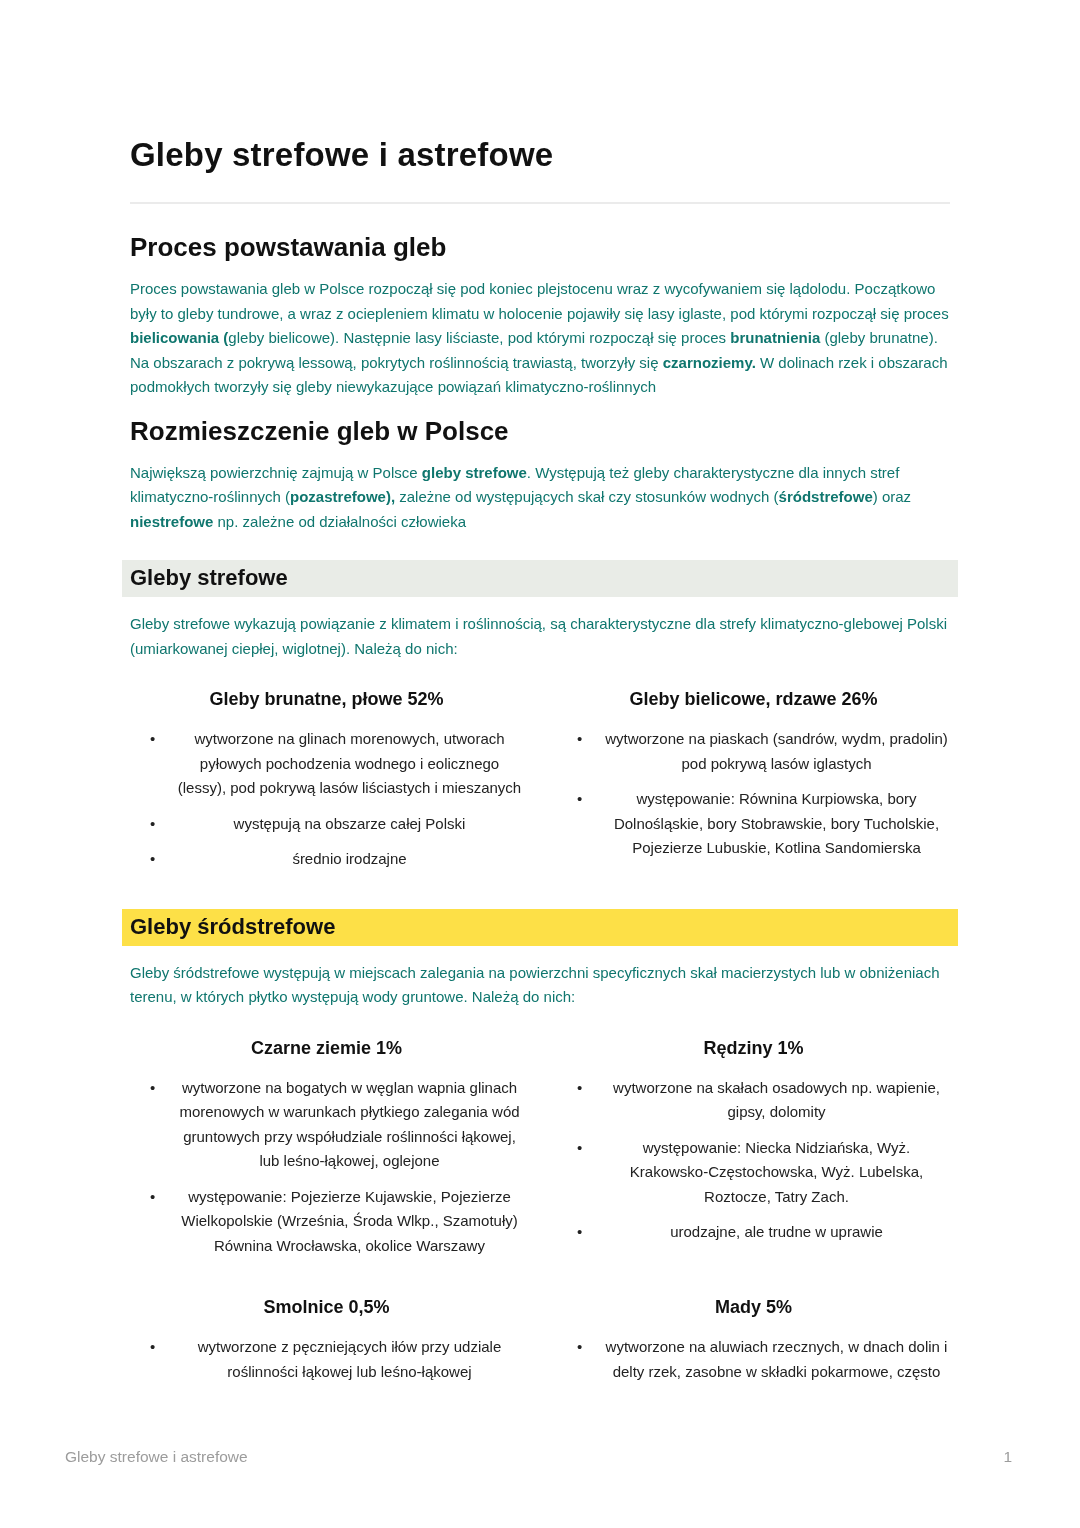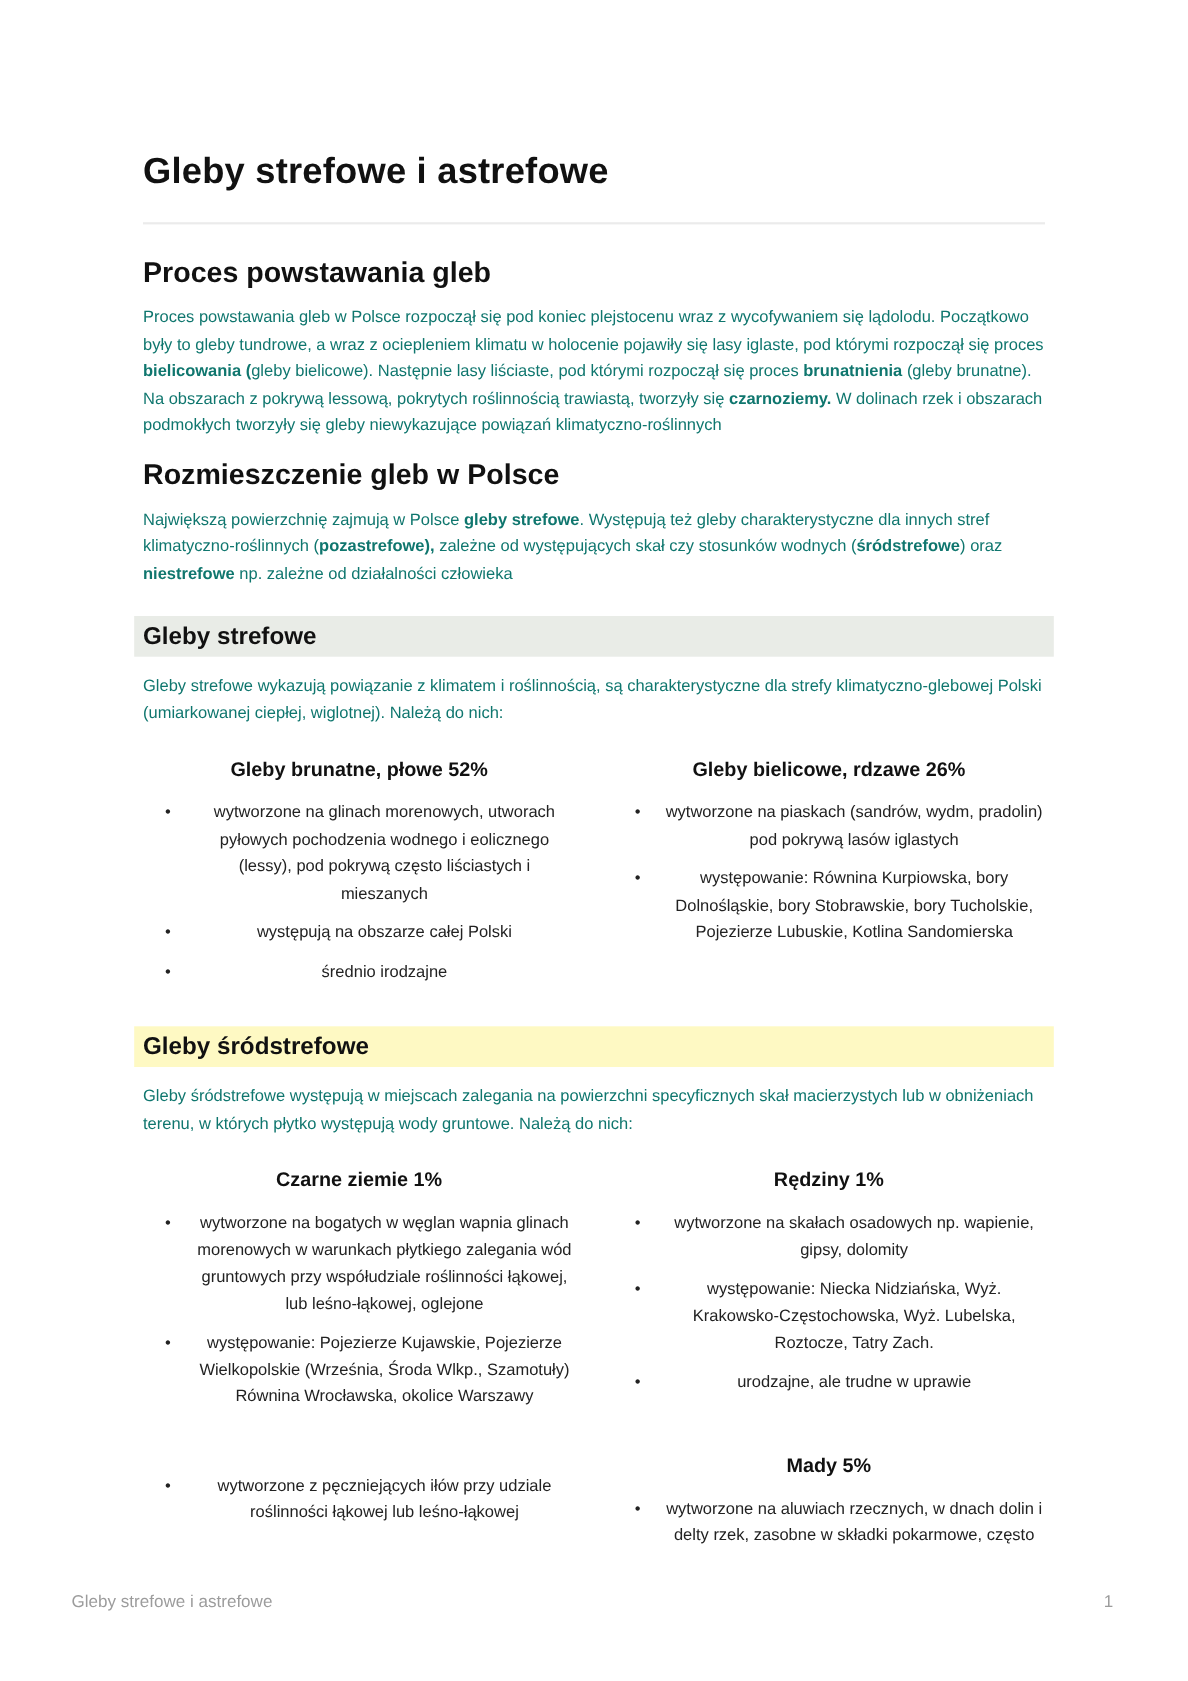--- a/index.html
+++ b/index.html
@@ -45,21 +45,21 @@
   }
   h3.band {
     font-size: 22px;
     font-weight: 700;
     color: #111111;
     margin: 26px 0 0 -8px;
     padding: 5px 8px 6px 8px;
     width: calc(100% + 16px);
   }
   .band-strefowe { background: #e9ece7; }
-  .band-srodstrefowe { background: #fef9c3; }
+  .band-srodstrefowe { background: #fde047; }
   p.intro { margin-top: 15px; }
   .cols {
     display: flex;
     gap: 34px;
     margin-top: 28px;
   }
   .col { width: 393px; text-align: center; }
   h4.soil-heading {
     font-size: 18px;
     font-weight: 700;
@@ -118,21 +118,21 @@
 
   <section>
 
     <h3 class="band band-strefowe">Gleby strefowe</h3>
     <p class="body intro">Gleby strefowe wykazują powiązanie z klimatem i roślinnością, są charakterystyczne dla strefy klimatyczno-glebowej Polski (umiarkowanej ciepłej, wiglotnej). Należą do nich:</p>
 
     <div class="cols">
       <div class="col">
         <h4 class="soil-heading">Gleby brunatne, płowe 52%</h4>
         <ul class="bullets">
-            <li>wytworzone na glinach morenowych, utworach pyłowych pochodzenia wodnego i eolicznego (lessy), pod pokrywą często liściastych i mieszanych</li>
+            <li>wytworzone na glinach morenowych, utworach pyłowych pochodzenia wodnego i eolicznego (lessy), pod pokrywą lasów liściastych i mieszanych</li>
             <li>występują na obszarze całej Polski</li>
             <li>średnio irodzajne</li>
           </ul>
       </div>
       <div class="col">
         <h4 class="soil-heading">Gleby bielicowe, rdzawe 26%</h4>
         <ul class="bullets">
             <li>wytworzone na piaskach (sandrów, wydm, pradolin) pod pokrywą lasów iglastych</li>
             <li>występowanie: Równina Kurpiowska, bory Dolnośląskie, bory Stobrawskie, bory Tucholskie, Pojezierze Lubuskie, Kotlina Sandomierska</li>
           </ul>
@@ -155,20 +155,21 @@
         <ul class="bullets">
             <li>wytworzone na skałach osadowych np. wapienie, gipsy, dolomity</li>
             <li>występowanie: Niecka Nidziańska, Wyż. Krakowsko-Częstochowska, Wyż. Lubelska, Roztocze, Tatry Zach.</li>
             <li>urodzajne, ale trudne w uprawie</li>
           </ul>
       </div>
     </div>
 
     <div class="cols">
       <div class="col">
+        <h4 class="soil-heading">Smolnice 0,5%</h4>
         <ul class="bullets">
             <li>wytworzone z pęczniejących iłów przy udziale roślinności łąkowej lub leśno-łąkowej</li>
           </ul>
       </div>
       <div class="col">
         <h4 class="soil-heading">Mady 5%</h4>
         <ul class="bullets">
             <li>wytworzone na aluwiach rzecznych, w dnach dolin i delty rzek, zasobne w składki pokarmowe, często</li>
           </ul>
       </div>

